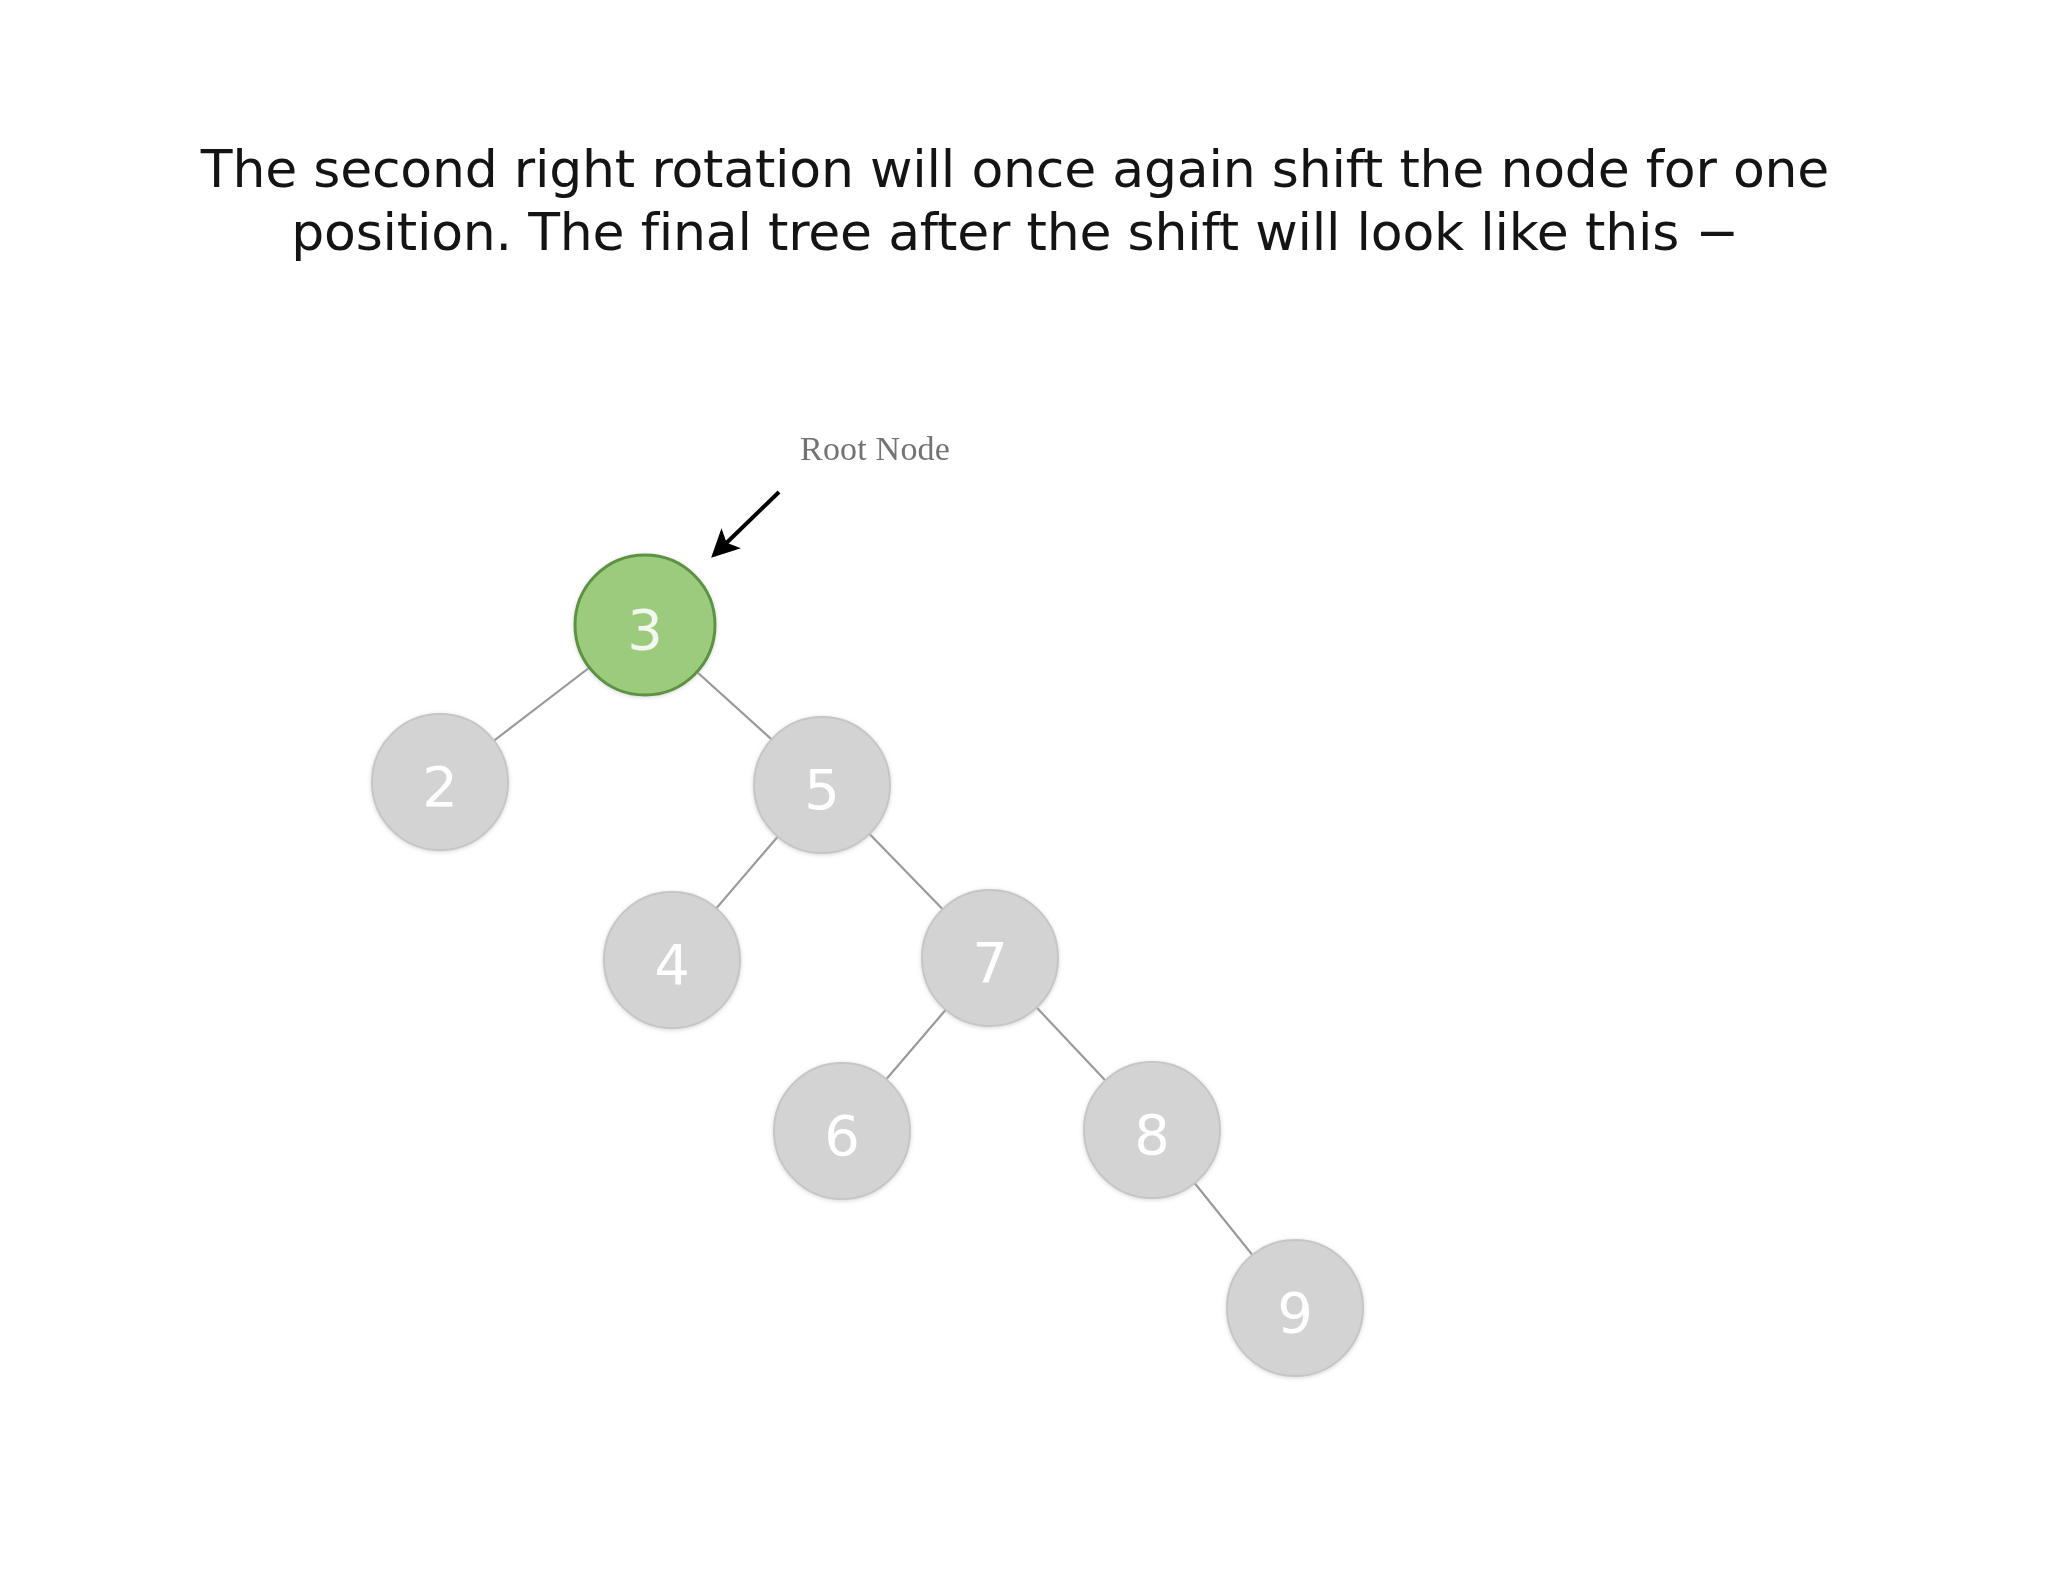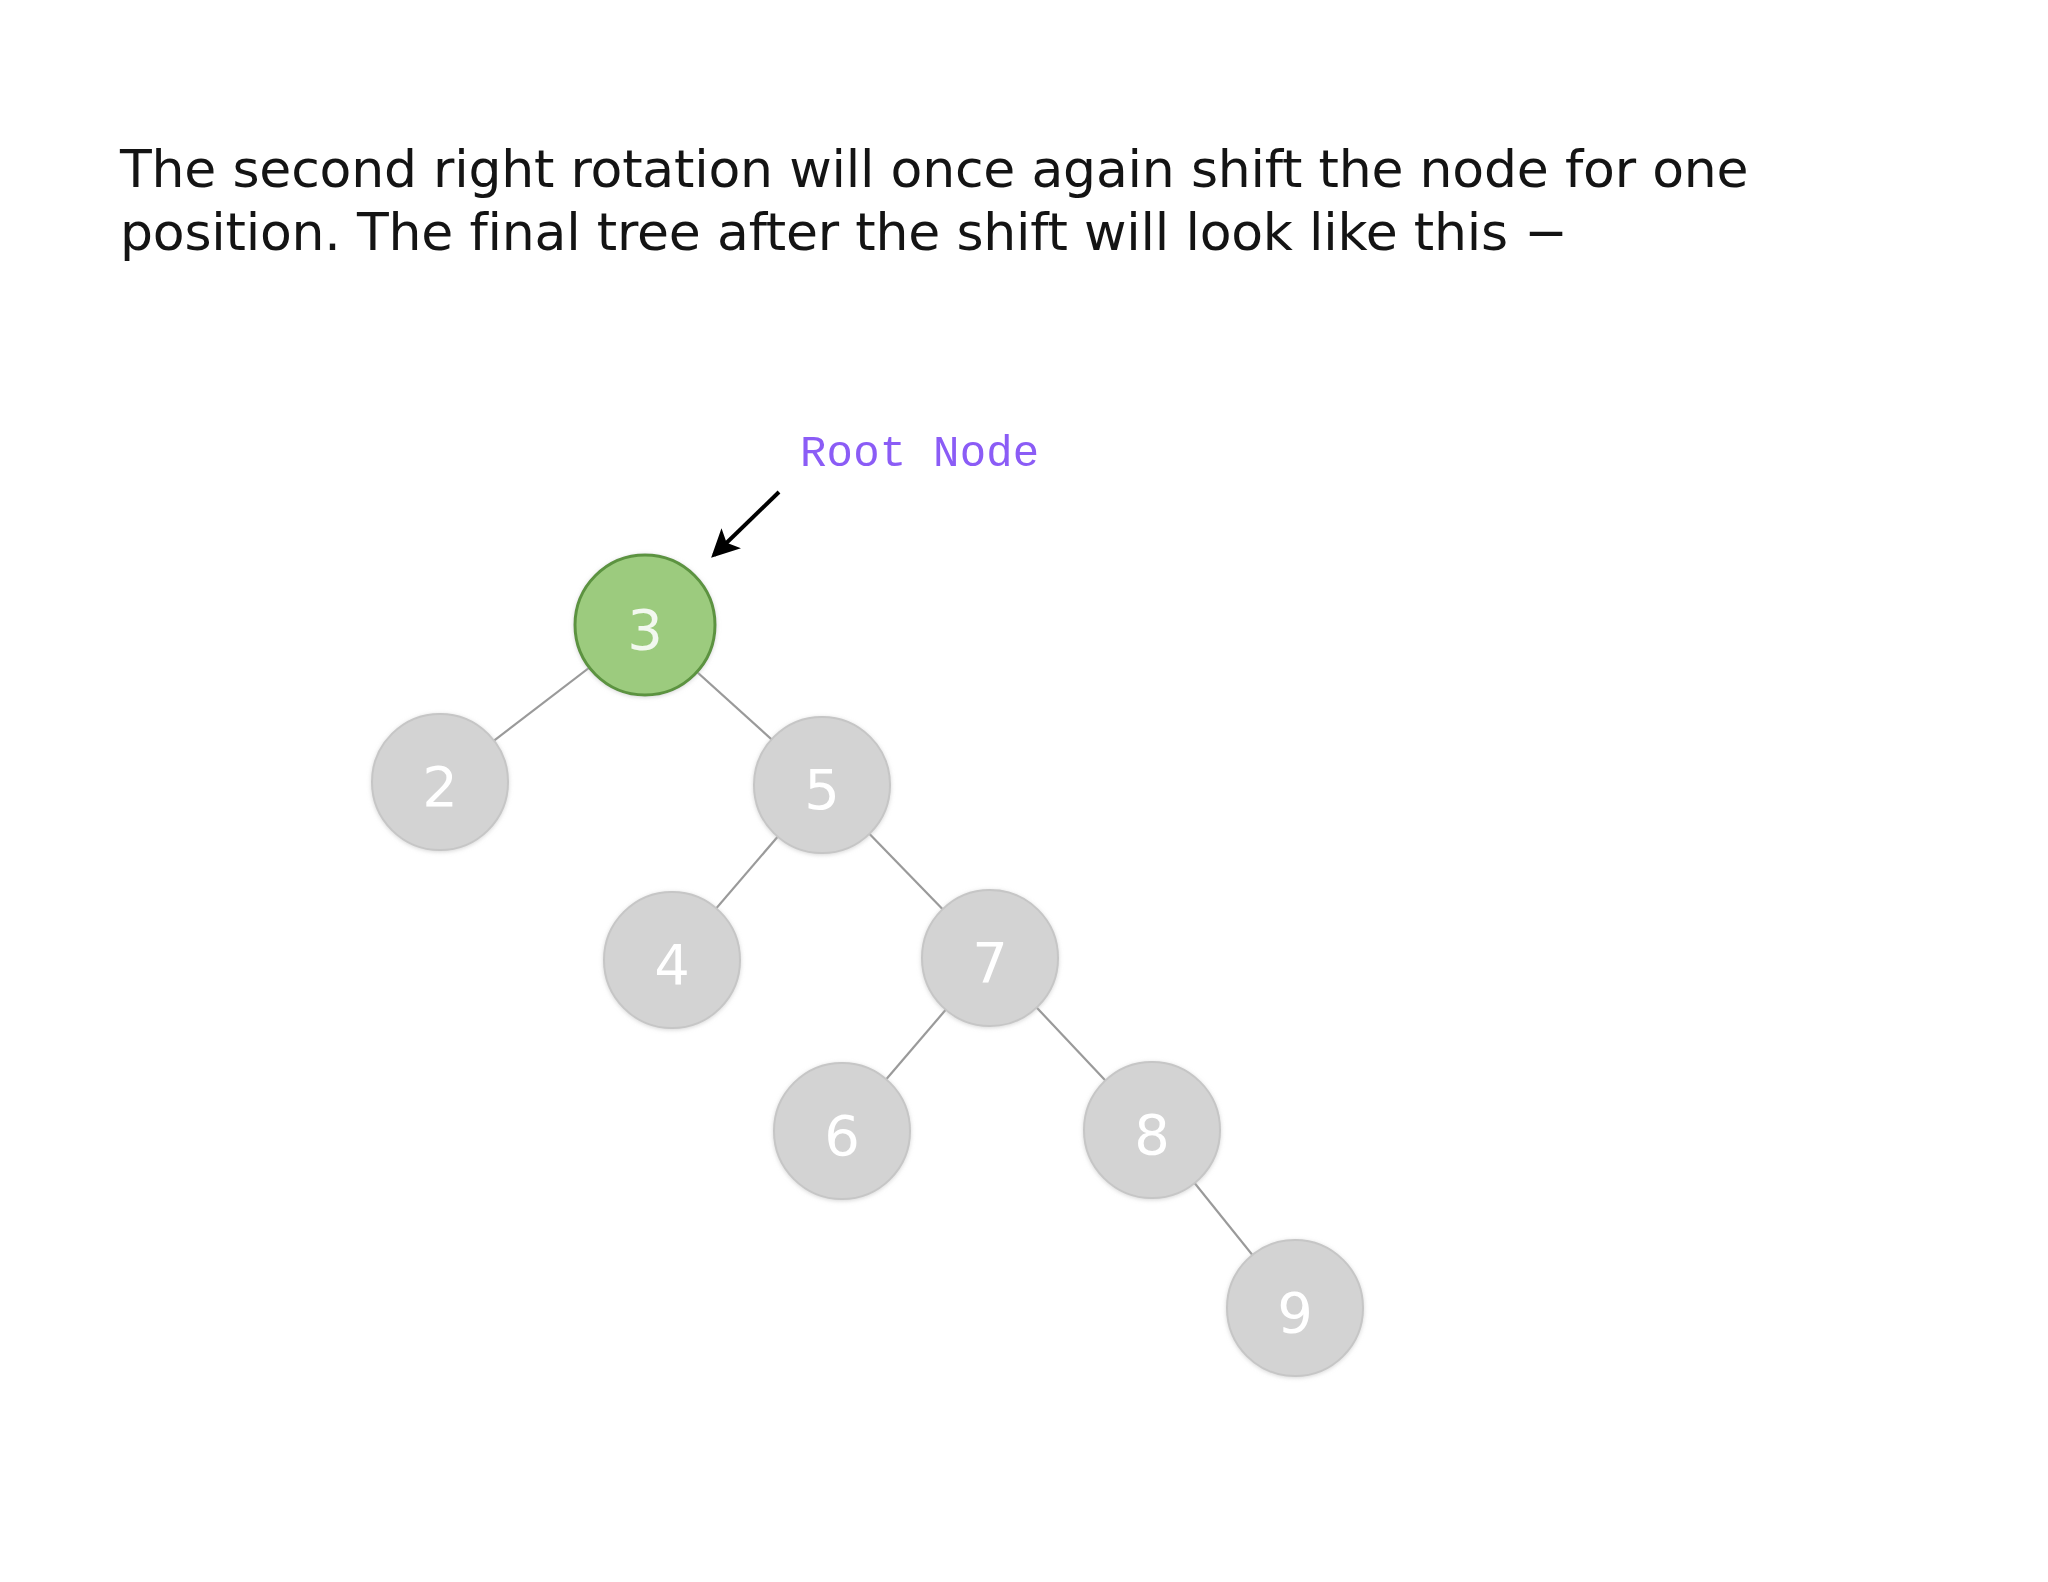--- a/index.html
+++ b/index.html
@@ -13,20 +13,21 @@
     position: relative;
     overflow: hidden;
     font-family: "DejaVu Sans", "Liberation Sans", sans-serif;
     -webkit-font-smoothing: antialiased;
   }
 
   #page {
     position: absolute;
     inset: 0;
     background: #ffffff;
+    text-align: center;
   }
 
   
   #intro-text {
     position: absolute;
     left: 120px;
     top: 86px;
     width: 1790px;
     font-family: "DejaVu Sans", "Liberation Sans", sans-serif;
     font-size: 52px;
@@ -52,24 +53,24 @@
     width: 2048px;
     height: 1582px;
     display: block;
   }
 
   
   #root-node-label {
     position: absolute;
     left: 800px;
     top: 432px;
-    font-family: Liberation Mono, monospace;
-    font-size: 44px;
+    font-family: Liberation Serif, serif;
+    font-size: 34px;
     line-height: 1;
-    color: #8b5cf6;
+    color: #737373;
     letter-spacing: 0.2px;
     white-space: nowrap;
   }
 
   
   .node-value {
     font-family: "DejaVu Sans", "Liberation Sans", sans-serif;
     font-size: 56px;
     fill: #ffffff;
     text-anchor: middle;

